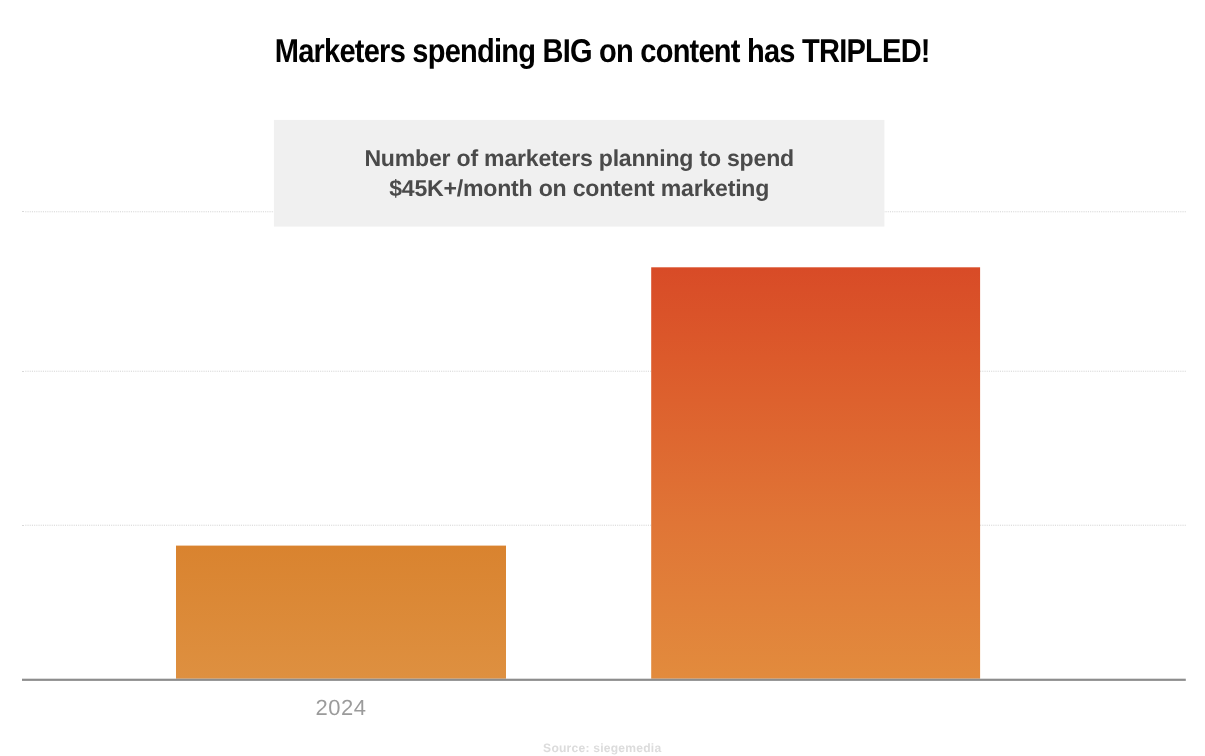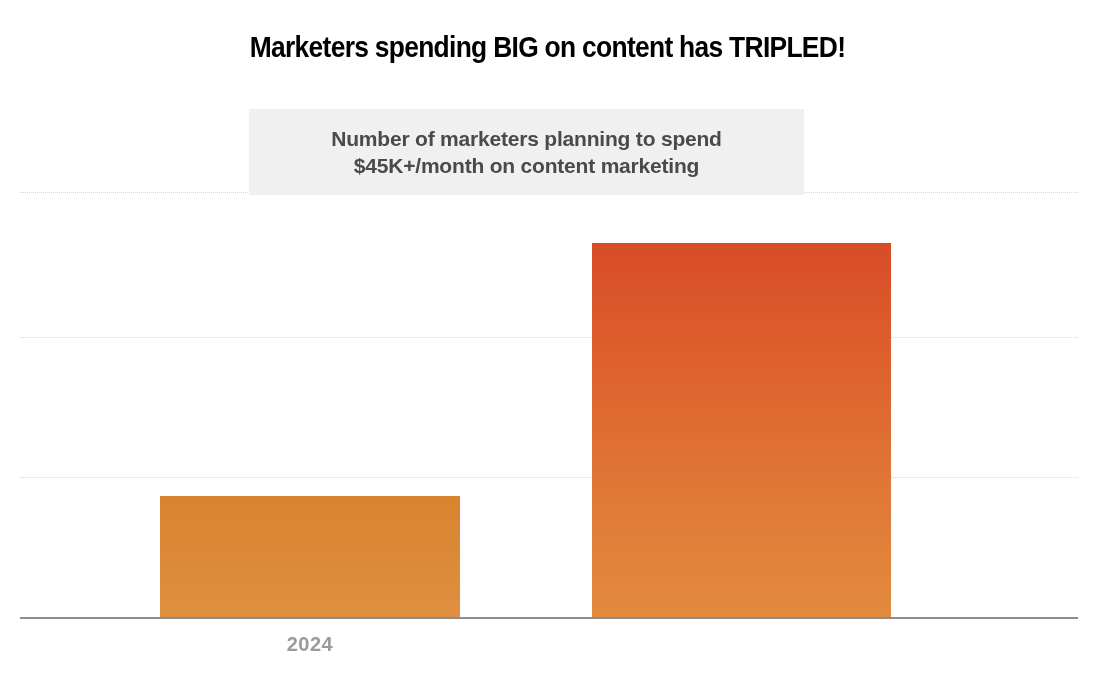--- a/index.html
+++ b/index.html
@@ -83,21 +83,21 @@
     height: 374px;
     background: linear-gradient(180deg, #d84b27 0%, #dc5a2b 22%, #e07536 62%, #e28b3d 100%);
   }
 
   
   .subtitle-box {
     position: absolute;
     left: 249px;
     top: 92px;
     width: 555px;
-    height: 86px;
+    height: 97px;
     background: #f0f0f0;
     display: flex;
     align-items: center;
     justify-content: center;
   }
   .subtitle-text {
     font-family: "Liberation Sans", sans-serif;
     font-size: 21px;
     font-weight: bold;
     color: #4a4a4a;
@@ -106,21 +106,21 @@
     letter-spacing: -0.2px;
     white-space: pre-line;
   }
 
   
   .x-label {
     position: absolute;
     top: 616px;
     font-family: "Liberation Sans", sans-serif;
     font-size: 20px;
-    font-weight: bold;
+    font-weight: normal;
     color: #9b9b9b;
     text-align: center;
     letter-spacing: 0.5px;
   }
   .x-label-2024 { left: 210px; width: 200px; }
   .x-label-2025 { left: 641px; width: 200px; }
 
   
   .source-note {
     position: absolute;
@@ -154,14 +154,15 @@
     <div class="axis-baseline"></div>
   </div>
 
   <div class="subtitle-box">
     <div class="subtitle-text">Number of marketers planning to spend
 $45K+/month on content marketing</div>
   </div>
 
   <div class="x-label x-label-2024">2024</div>
 
+  <div class="source-note">Source: siegemedia</div>
 
 </div>
 
 </body></html>

